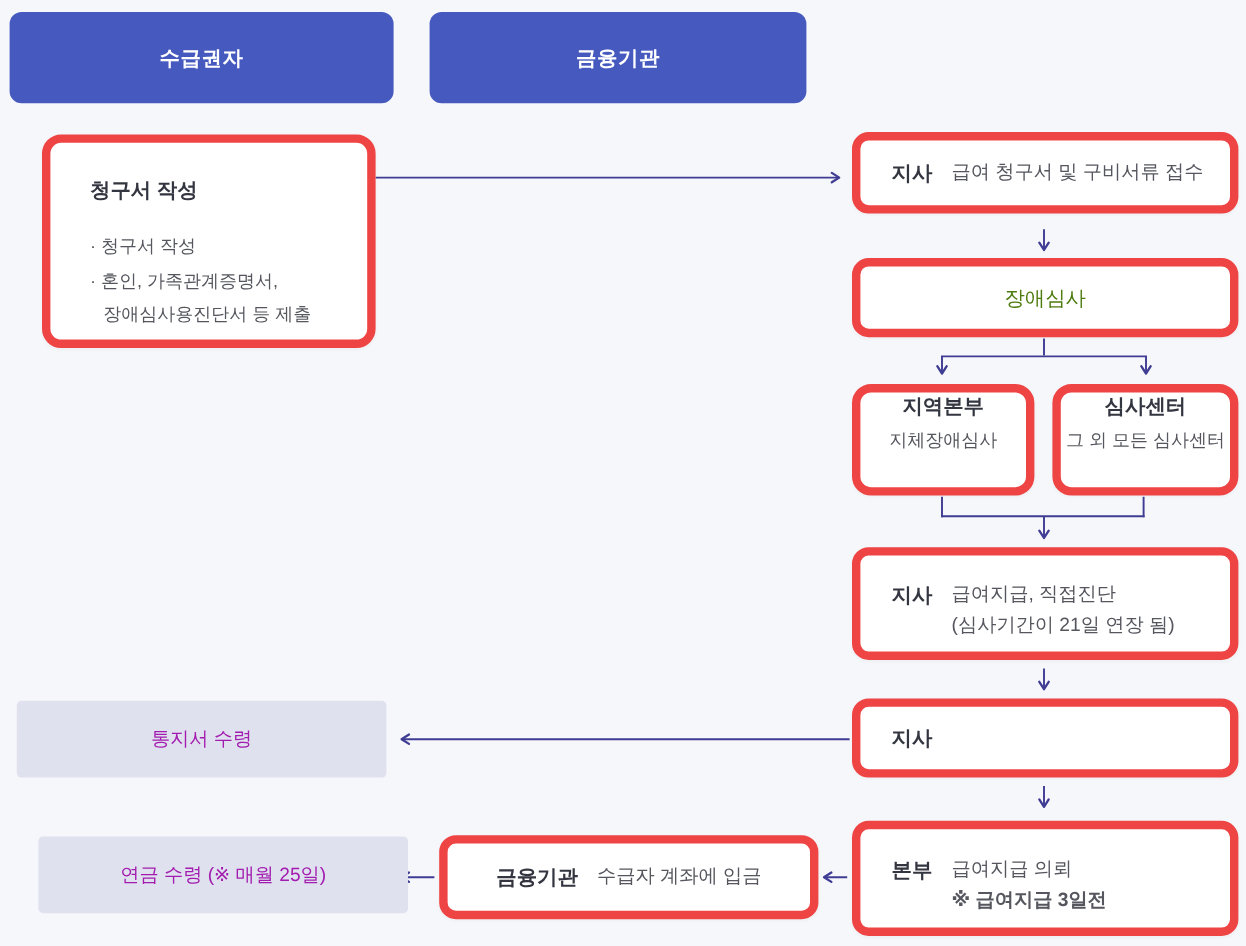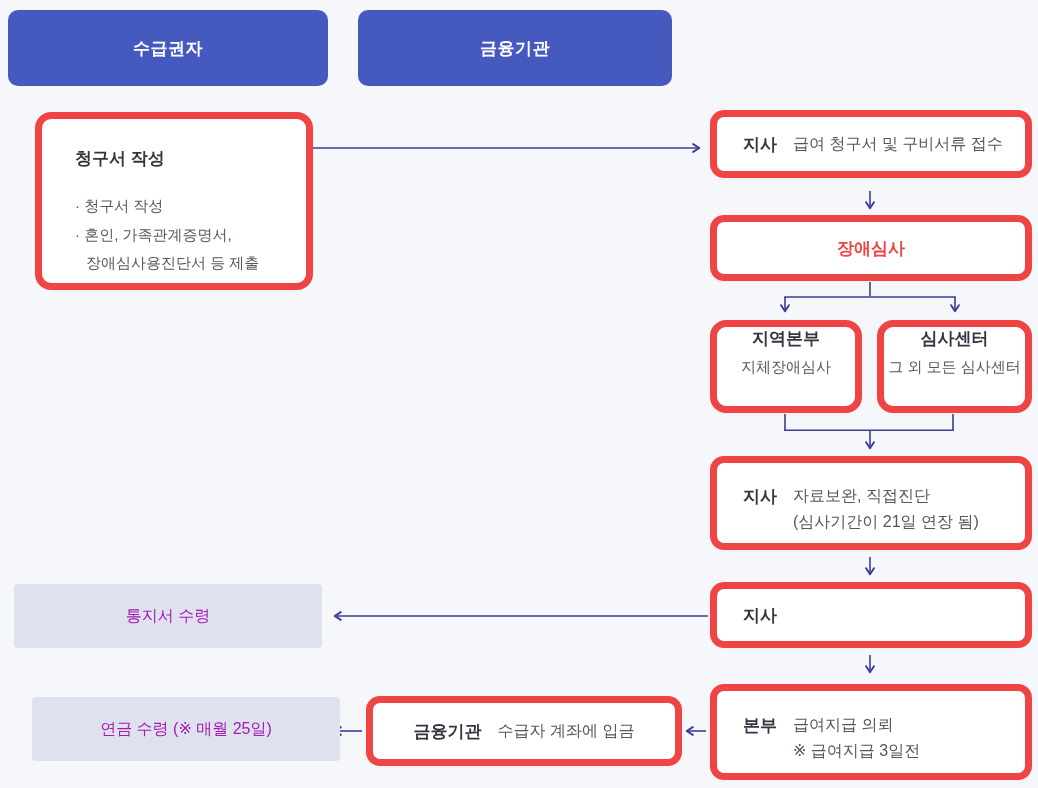--- a/index.html
+++ b/index.html
@@ -53,21 +53,21 @@
     white-space:nowrap;
   }
   .btext{
     font-size:16px;color:#55565e;
     line-height:1.65;
     white-space:nowrap;
   }
   .center-title{
     display:flex;align-items:center;justify-content:center;
     height:100%;
-    font-size:17px;font-weight:bold;color:#ef4444;
+    font-size:17px;font-weight:normal;color:#4d7c0f;
   }
   .stackbox{
     display:flex;flex-direction:column;align-items:center;justify-content:flex-start;
     height:100%;
   }
   .stackbox .t{font-size:17px;font-weight:bold;color:#333640;margin-bottom:8px;white-space:nowrap;}
   .stackbox .s{font-size:15px;color:#55565e;white-space:nowrap;}
   
   .claim{padding:28px 0 0 33px;}
   .claim .title{font-size:17px;font-weight:bold;color:#333640;margin-bottom:22px;}
@@ -136,38 +136,38 @@
     <div class="stackbox">
       <div class="t">심사센터</div>
       <div class="s">그 외 모든 심사센터</div>
     </div>
   </div>
 
   <div class="abs wbox" style="left:710px;top:456px;width:322px;height:94px;border-radius:14px;">
     <div class="row-top" style="padding-top:20px;">
       <span class="blabel" style="line-height:1.65;">지사</span>
       <span class="btext">
-        <span style="display:block;">자료보완, 직접진단</span>
+        <span style="display:block;">급여지급, 직접진단</span>
         <span style="display:block;">(심사기간이 21일 연장 됨)</span>
       </span>
     </div>
   </div>
 
   <div class="abs wbox" style="left:710px;top:582px;width:322px;height:66px;border-radius:14px;">
     <div class="row">
       <span class="blabel">지사</span>
     </div>
   </div>
 
   <div class="abs wbox" style="left:710px;top:684px;width:322px;height:96px;border-radius:14px;">
     <div class="row-top" style="padding-top:21px;">
       <span class="blabel" style="line-height:1.65;">본부</span>
       <span class="btext">
         <span style="display:block;">급여지급 의뢰</span>
-        <span style="display:block;">※ 급여지급 3일전</span>
+        <span style="display:block;font-weight:bold;">※ 급여지급 3일전</span>
       </span>
     </div>
   </div>
 
   <div class="abs lbox" style="left:14px;top:584px;width:308px;height:64px;">통지서 수령</div>
 
   <div class="abs lbox" style="left:32px;top:697px;width:308px;height:64px;">연금 수령 (※ 매월 25일)</div>
 
   <div class="abs wbox" style="left:366px;top:696px;width:316px;height:70px;border-radius:14px;">
     <div class="row" style="padding-left:0;justify-content:center;">

